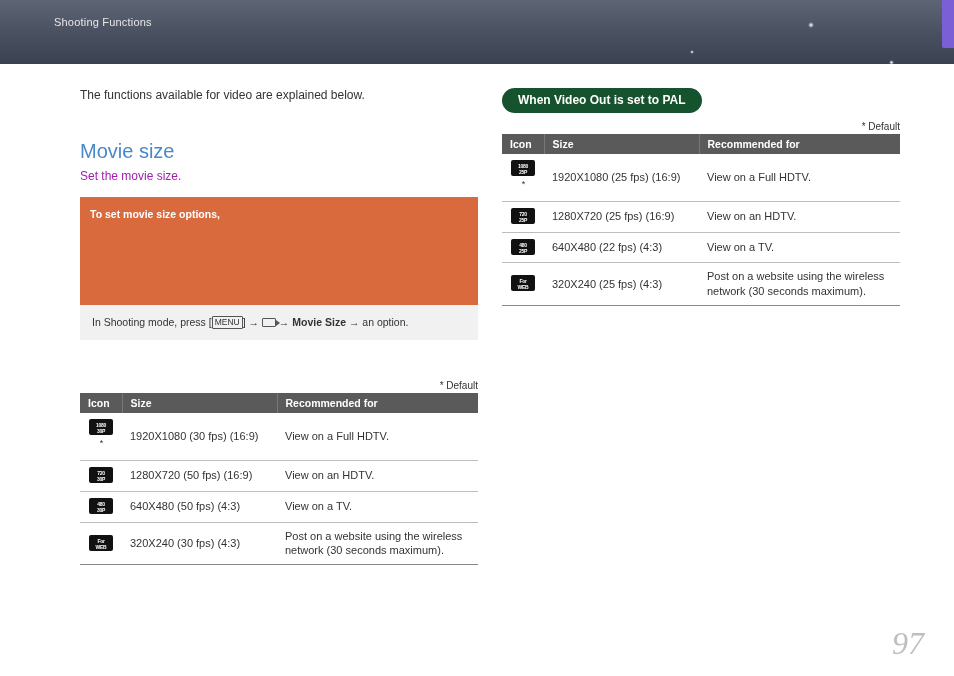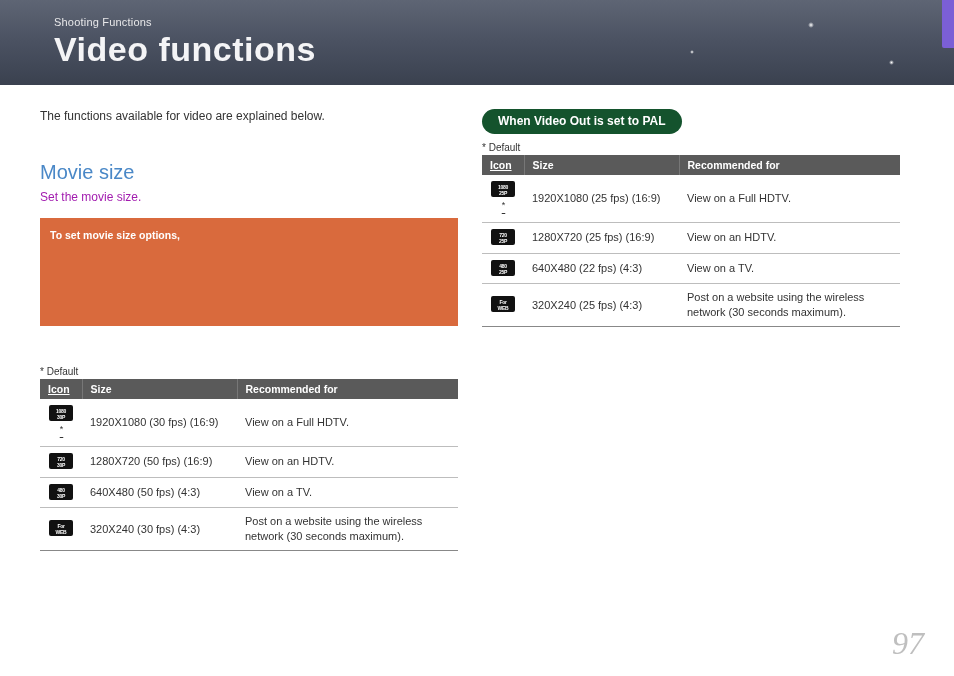--- a/index.html
+++ b/index.html
@@ -6,21 +6,21 @@
   body {
     width: 954px;
     height: 676px;
     font-family: "Segoe UI", "Helvetica Neue", Arial, sans-serif;
     color: #333;
     background: #ffffff;
     position: relative;
     overflow: hidden;
   }
   .header {
-    height: 85px;
+    height: 64px;
     background: linear-gradient(180deg, #5e6574 0%, #4a5161 50%, #3a414f 100%);
     position: relative;
     color: #fff;
     padding: 16px 8px 0 54px;
   }
   .header .chapter {
     font-size: 11px;
     color: #e8e8ea;
     letter-spacing: 0.2px;
     margin-bottom: 2px;
@@ -45,20 +45,21 @@
   .header .sparkle {
     position: absolute;
     width: 6px; height: 6px;
     background: radial-gradient(circle, #fff 0%, rgba(255,255,255,0) 70%);
     border-radius: 50%;
   }
   .content {
     display: flex;
     gap: 24px;
     padding: 24px 54px 0 40px;
+    margin-left: 40px;
   }
   .col { flex: 1; min-width: 0; }
   .intro { font-size: 12px; color: #333; margin-bottom: 38px; }
   h2.section {
     font-size: 20px;
     font-weight: 400;
     color: #4a88c7;
     margin-bottom: 6px;
   }
   .subtext { font-size: 12px; color: #a21caf; margin-bottom: 14px; }
@@ -113,21 +114,21 @@
     background: #14532d;
     color: #fff;
     font-size: 12px;
     font-weight: 600;
     padding: 5px 16px 6px;
     border-radius: 14px;
     margin-bottom: 8px;
   }
   .default-note {
     font-size: 10px;
-    text-align: left;
+    text-align: right;
     color: #333;
     margin-bottom: 2px;
   }
   table.spec {
     width: 100%;
     border-collapse: collapse;
     font-size: 11px;
   }
   table.spec th {
     background: #5a5a5a;
@@ -139,21 +140,21 @@
     border-right: 1px solid #777;
   }
   table.spec th:last-child { border-right: none; }
   table.spec td {
     padding: 6px 8px;
     border-bottom: 1px solid #bdbdbd;
     vertical-align: middle;
     line-height: 1.35;
   }
   table.spec tr:last-child td { border-bottom: 1px solid #888; }
-  .col-icon { width: 42px; text-align: center; text-decoration: underline; }
+  .col-icon { width: 42px; text-align: center; }
   .col-size { width: 155px; }
   .res-icon {
     display: inline-block;
     width: 24px; height: 16px;
     background: #111;
     color: #fff;
     font-size: 5px;
     line-height: 6px;
     font-weight: 700;
     text-align: center;
@@ -171,36 +172,38 @@
     font-family: Georgia, "Times New Roman", serif;
     font-size: 32px;
     color: #bfbfbf;
   }
 </style>
 </head>
 <body>
 
 <div class="header">
   <div class="chapter">Shooting Functions</div>
-  <h1>Video functions</h1>
   <div class="tab"></div>
   <div class="sparkle" style="right:140px;top:22px;"></div>
   <div class="sparkle" style="right:260px;top:50px;width:4px;height:4px;"></div>
   <div class="sparkle" style="right:60px;top:60px;width:5px;height:5px;"></div>
 </div>
 
 <div class="content">
   <div class="col">
     <p class="intro">The functions available for video are explained below.</p>
 
     <h2 class="section">Movie size</h2>
     <p class="subtext">Set the movie size.</p>
 
     <div class="tipbox">
       <div class="left">To set movie size options,</div>
+      <div class="right">
+        <span>In Shooting mode, press [</span><span class="menu-chip">MENU</span><span>] → </span><span class="cam-icon"></span><span> → </span><b>Movie Size</b><span> → an option.</span>
+      </div>
     </div>
 
     <div class="default-note">* Default</div>
     <table class="spec">
       <thead>
         <tr>
           <th class="col-icon">Icon</th>
           <th class="col-size">Size</th>
           <th>Recommended for</th>
         </tr>

